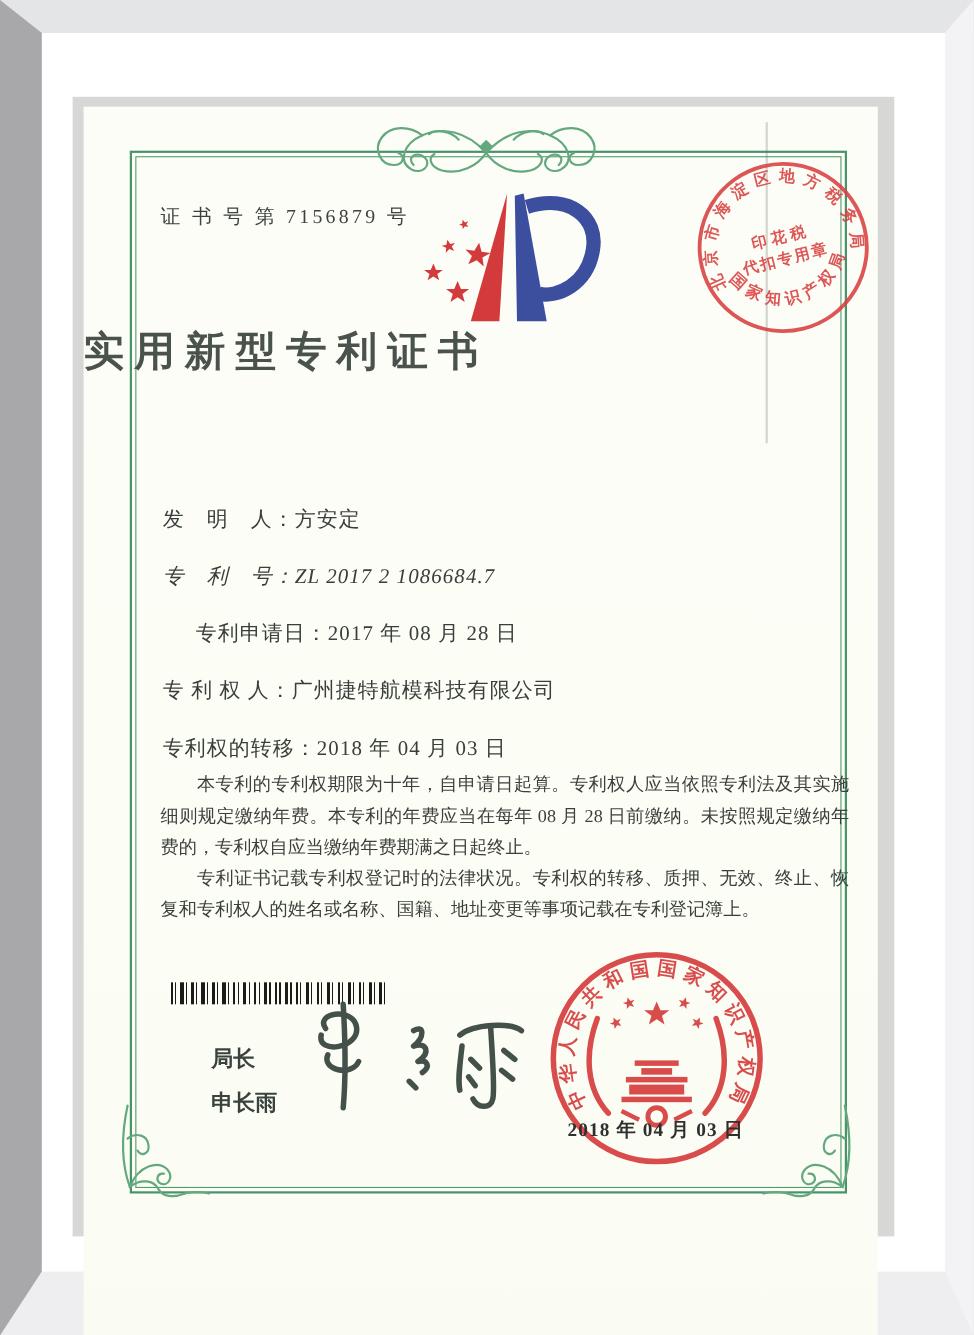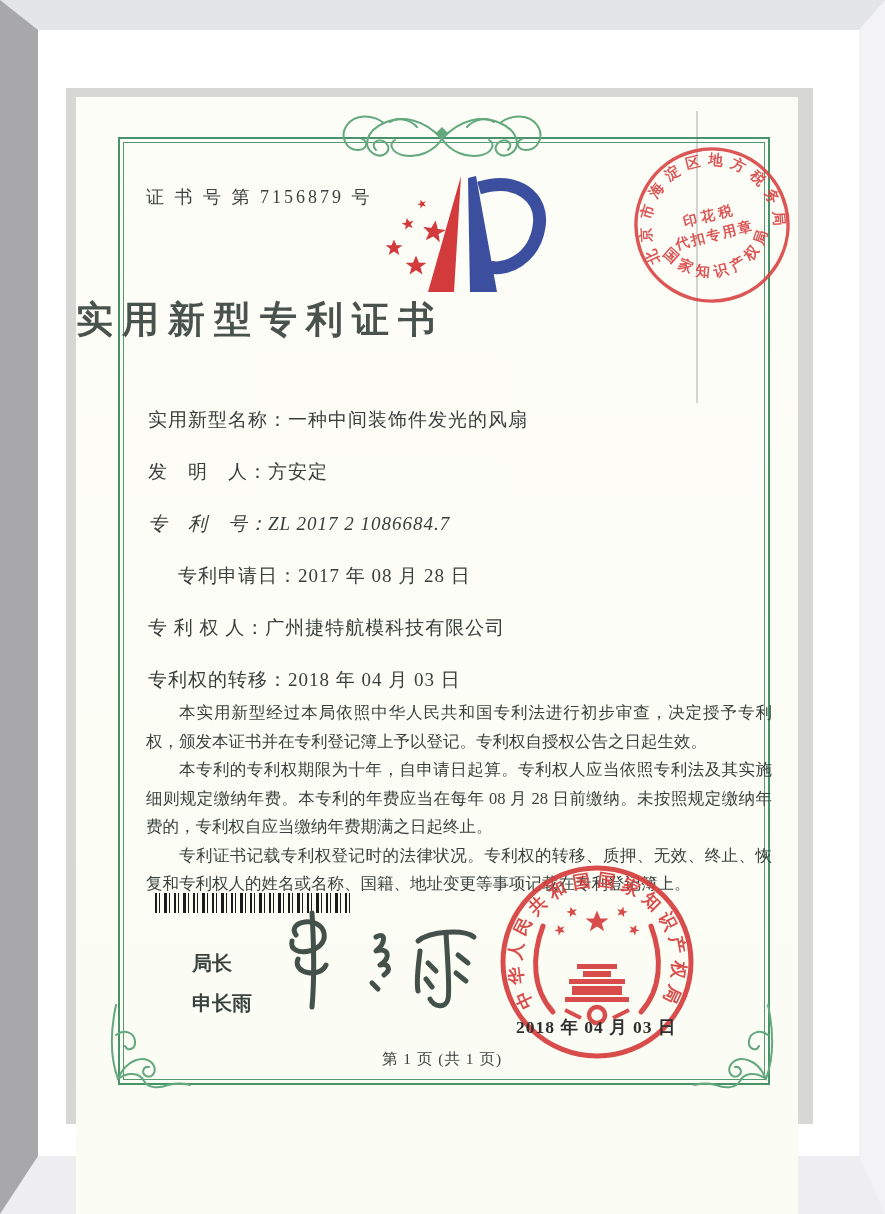--- a/index.html
+++ b/index.html
@@ -118,41 +118,37 @@
         <text font-size="14.5" letter-spacing="5" font-weight="600">
           <textPath href="#stamp-bottom-arc" startOffset="50%" text-anchor="middle">国家知识产权局</textPath>
         </text>
         <text x="85" y="80" text-anchor="middle" font-size="14" letter-spacing="4" font-weight="600">印花税</text>
         <text x="85" y="100" text-anchor="middle" font-size="14" letter-spacing="2" font-weight="600">代扣专用章</text>
       </g>
     </svg>
 
     <div class="title">实用新型专利证书</div>
 
-    <div class="field-row" style="top:310px;">
-      <span>实用新型名称：</span><span>一种中间装饰件发光的风扇</span>
-    </div>
     <div class="field-row" style="top:362px;">
       <span>发　明　人：</span><span>方安定</span>
     </div>
     <div class="field-row" style="top:414px;font-style:italic;">
       <span>专　利　号：</span><span>ZL 2017 2 1086684.7</span>
     </div>
     <div class="field-row" style="top:466px;margin-left:30px;">
       <span>专利申请日：</span><span>2017 年 08 月 28 日</span>
     </div>
     <div class="field-row" style="top:518px;">
       <span>专 利 权 人：</span><span>广州捷特航模科技有限公司</span>
     </div>
     <div class="field-row" style="top:570px;">
       <span>专利权的转移：</span><span>2018 年 04 月 03 日</span>
     </div>
 
     <div class="paras">
-      <p>本实用新型经过本局依照中华人民共和国专利法进行初步审查，决定授予专利权，颁发本证书并在专利登记簿上予以登记。专利权自授权公告之日起生效。</p>
       <p>本专利的专利权期限为十年，自申请日起算。专利权人应当依照专利法及其实施细则规定缴纳年费。本专利的年费应当在每年 08 月 28 日前缴纳。未按照规定缴纳年费的，专利权自应当缴纳年费期满之日起终止。</p>
       <p>专利证书记载专利权登记时的法律状况。专利权的转移、质押、无效、终止、恢复和专利权人的姓名或名称、国籍、地址变更等事项记载在专利登记簿上。</p>
     </div>
 
     <div class="barcode"></div>
 
     <div class="director">
       <div>局长</div>
       <div>申长雨</div>
     </div>
@@ -193,16 +189,15 @@
           <rect x="70" y="137" width="64" height="5"></rect>
           <path d="M48,66 C36,98 38,130 58,152" fill="none" stroke="#d63e3e" stroke-width="5" stroke-linecap="round"></path>
           <path d="M156,66 C168,98 166,130 146,152" fill="none" stroke="#d63e3e" stroke-width="5" stroke-linecap="round"></path>
           <circle cx="102" cy="155" r="8" fill="none" stroke="#d63e3e" stroke-width="4.5"></circle>
           <path d="M86,158 L70,150 M118,158 L134,150" stroke="#d63e3e" stroke-width="4" fill="none"></path>
         </g>
       </g>
     </svg>
     <div class="seal-date">2018 年 04 月 03 日</div>
 
-    <div class="footer">第 1 页 (共 1 页)</div>
 
   </div>
 </div>
 
 </body></html>

